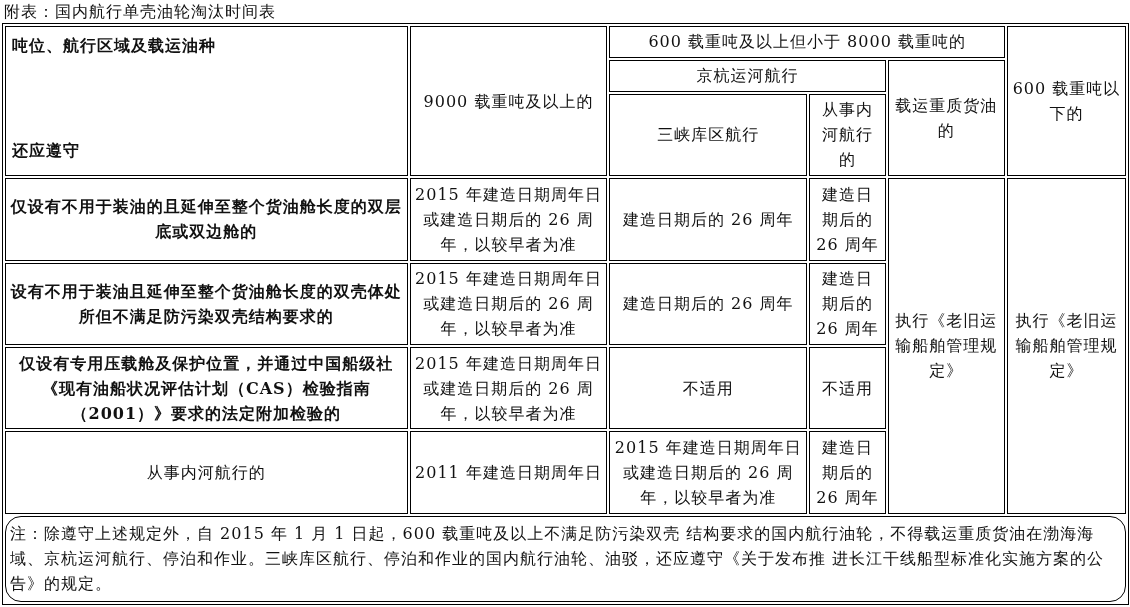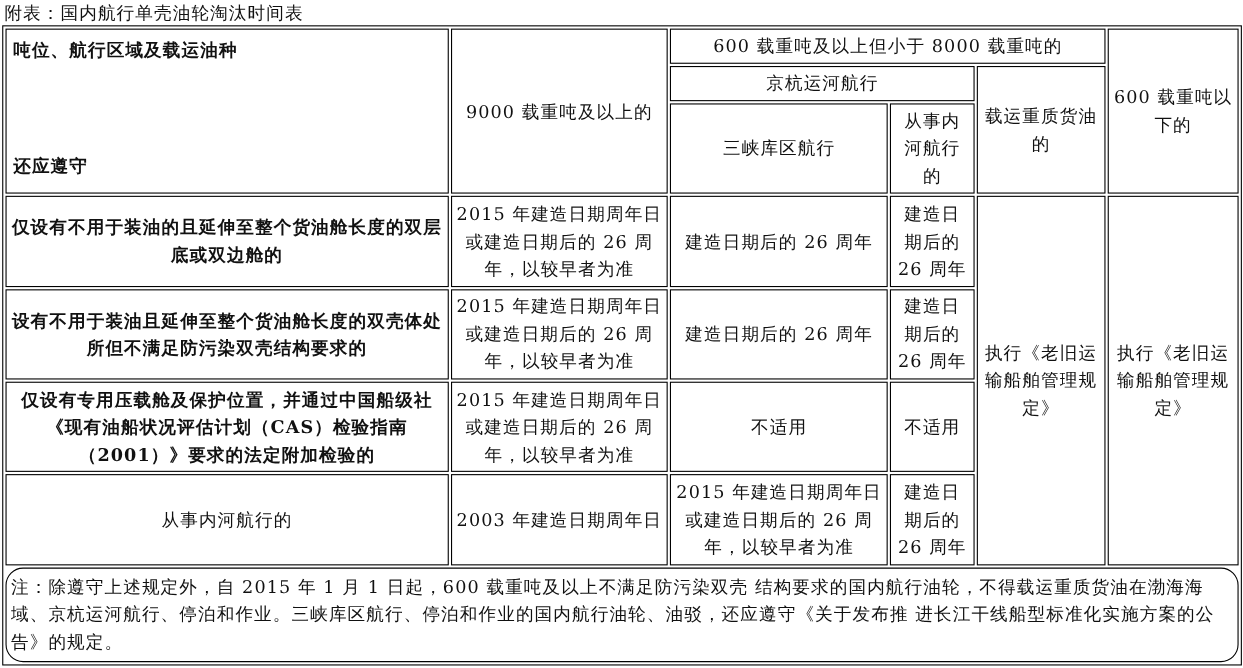--- a/index.html
+++ b/index.html
@@ -84,21 +84,21 @@
     <td>建造日期后的 26 周年</td>
   </tr>
   <tr style="height:80px">
     <td class="left">仅设有专用压载舱及保护位置，并通过中国船级社《现有油船状况评估计划（CAS）检验指南（2001）》要求的法定附加检验的</td>
     <td>2015 年建造日期周年日或建造日期后的 26 周年，以较早者为准</td>
     <td>不适用</td>
     <td>不适用</td>
   </tr>
   <tr style="height:80px">
     <td>从事内河航行的</td>
-    <td>2003 年建造日期周年日</td>
+    <td>2011 年建造日期周年日</td>
     <td>2015 年建造日期周年日或建造日期后的 26 周年，以较早者为准</td>
     <td>建造日期后的 26 周年</td>
   </tr>
 
   <tr style="height:84px">
     <td colspan="6" class="note">注：除遵守上述规定外，自 2015 年 1 月 1 日起，600 载重吨及以上不满足防污染双壳 结构要求的国内航行油轮，不得载运重质货油在渤海海域、京杭运河航行、停泊和作业。三峡库区航行、停泊和作业的国内航行油轮、油驳，还应遵守《关于发布推 进长江干线船型标准化实施方案的公告》的规定。</td>
   </tr>
 </tbody>
   </table>
 

